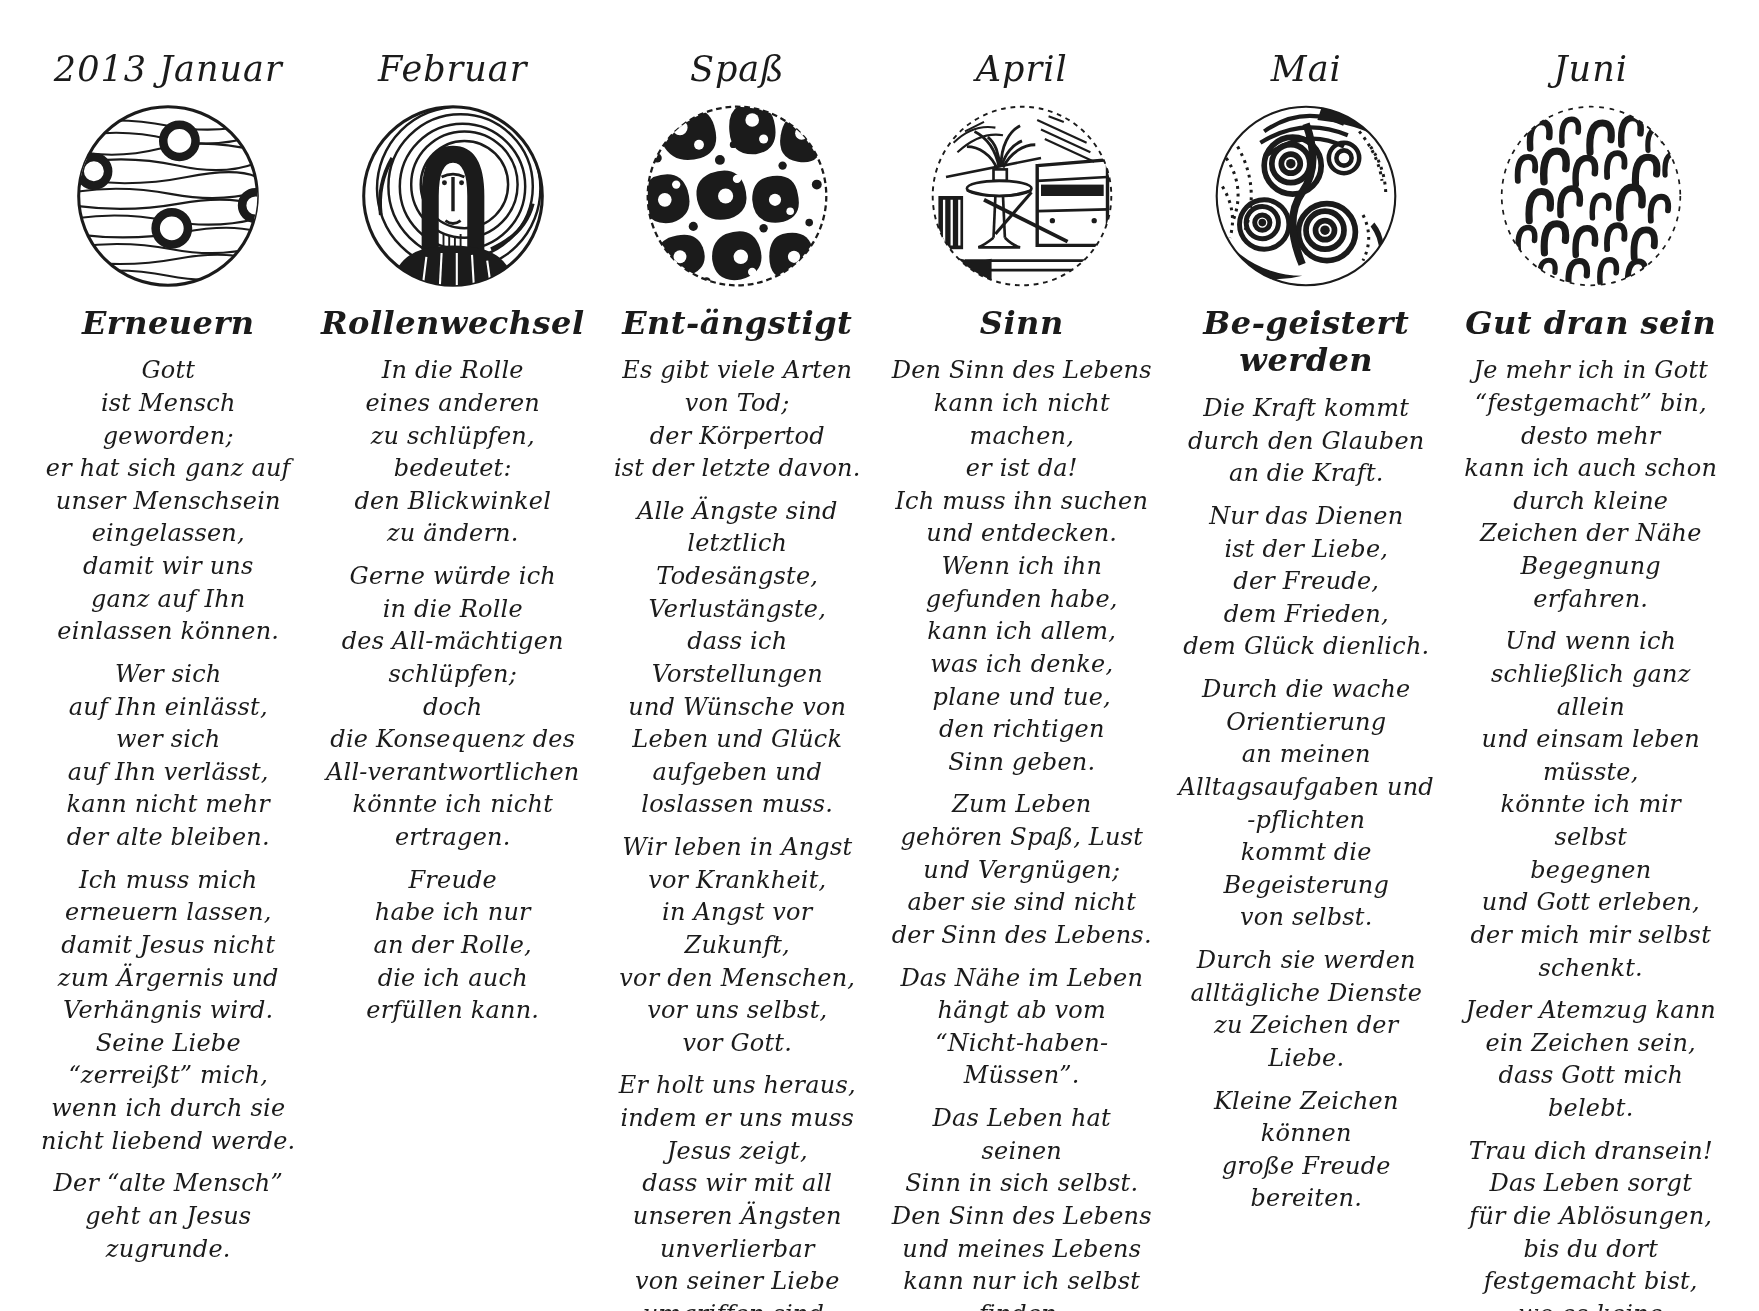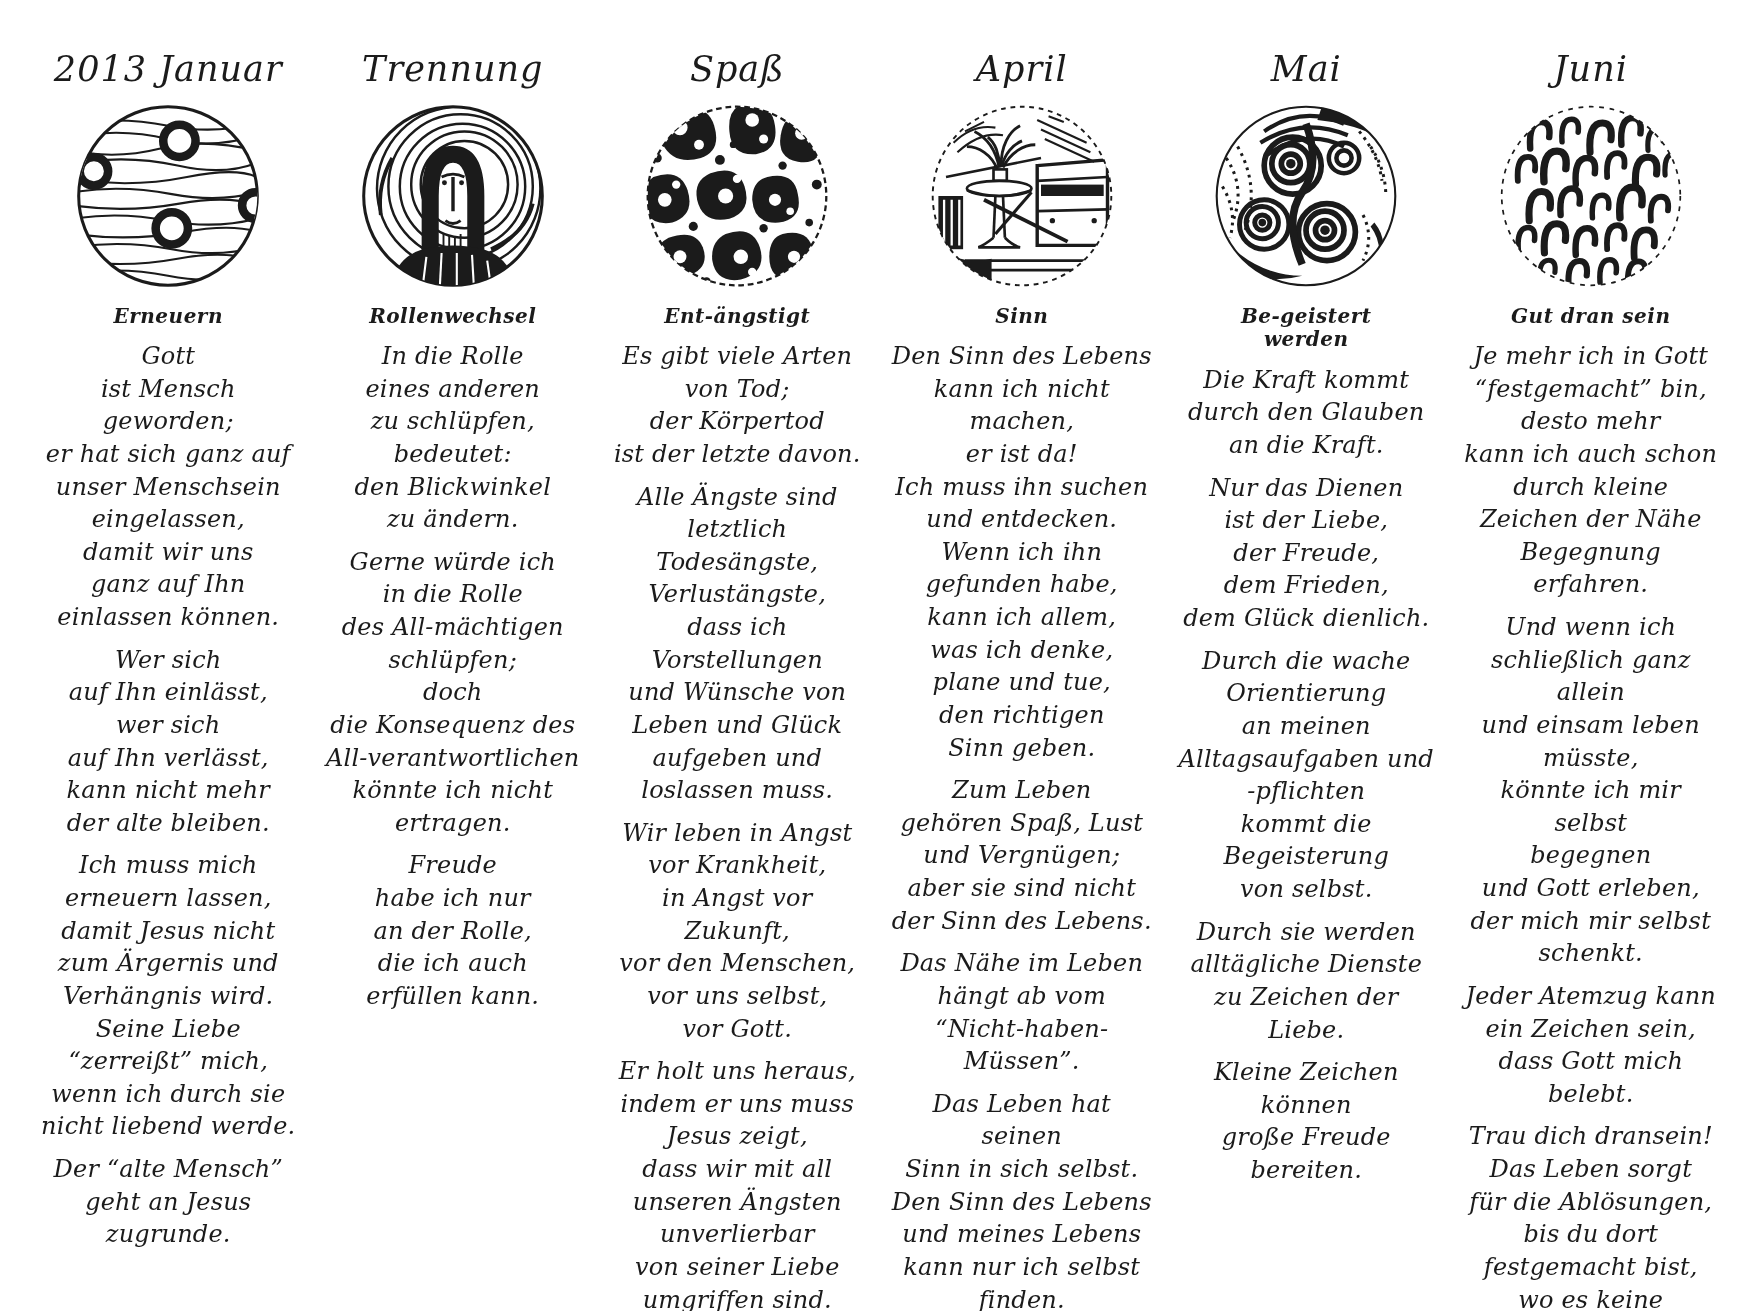--- a/index.html
+++ b/index.html
@@ -18,21 +18,21 @@
     display:flex;flex-direction:column;align-items:center;
     padding:0 12px;
     justify-content:center;
   }
   .month-title{
     font-size:35px;font-style:italic;letter-spacing:1px;
     white-space:nowrap;line-height:1.1;margin-bottom:12px;
   }
   .illu{width:190px;height:190px;flex:0 0 auto;margin-bottom:14px}
   .heading{
-    font-size:20px;font-weight:bold;font-style:italic;
+    font-size:32px;font-weight:bold;font-style:italic;
     text-align:center;line-height:1.18;white-space:pre-line;
     margin-bottom:12px;letter-spacing:0.5px;
   }
   .paragraph{
     font-size:24px;font-style:italic;text-align:center;
     line-height:1.36;white-space:pre-line;margin:0 0 10px 0;
     letter-spacing:0.2px;
   }
 </style>
 </head>
@@ -93,21 +93,21 @@
 Seine Liebe
 “zerreißt” mich,
 wenn ich durch sie
 nicht liebend werde.</p>
     <p class="paragraph">Der “alte Mensch”
 geht an Jesus
 zugrunde.</p>
   </section>
 
   <section class="col">
-    <div class="month-title">Trennung</div>
+    <div class="month-title">Februar</div>
     <svg class="illu" viewBox="0 0 100 100" aria-hidden="true">
       <defs>
           <clipPath id="cFeb">
             <circle cx="50" cy="50" r="47"></circle>
           </clipPath>
         </defs>
       <circle cx="50" cy="50" r="47" fill="#ffffff" stroke="#1b1b1b" stroke-width="1.6"></circle>
       <g clip-path="url(#cFeb)">
         <g fill="none" stroke="#1b1b1b" stroke-width="1.3">
           <circle cx="53" cy="46" r="43"></circle>

